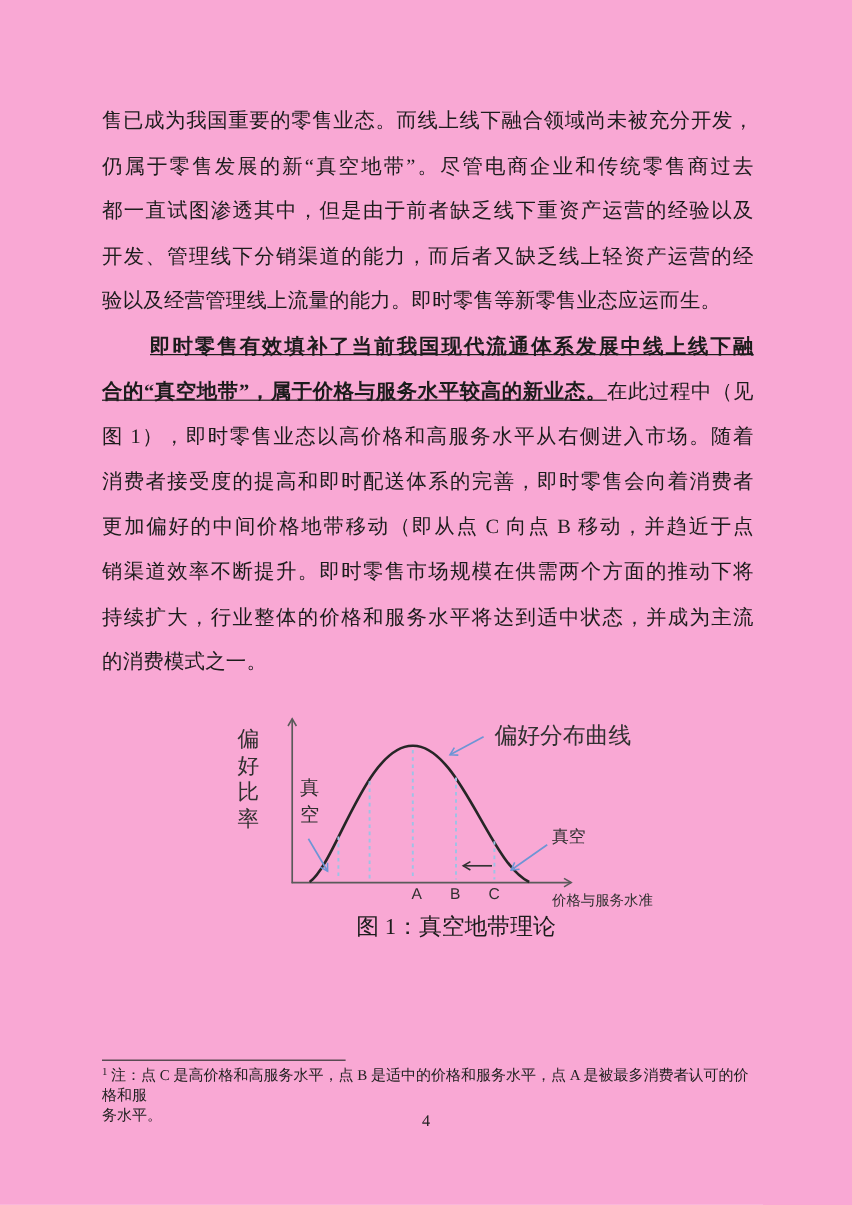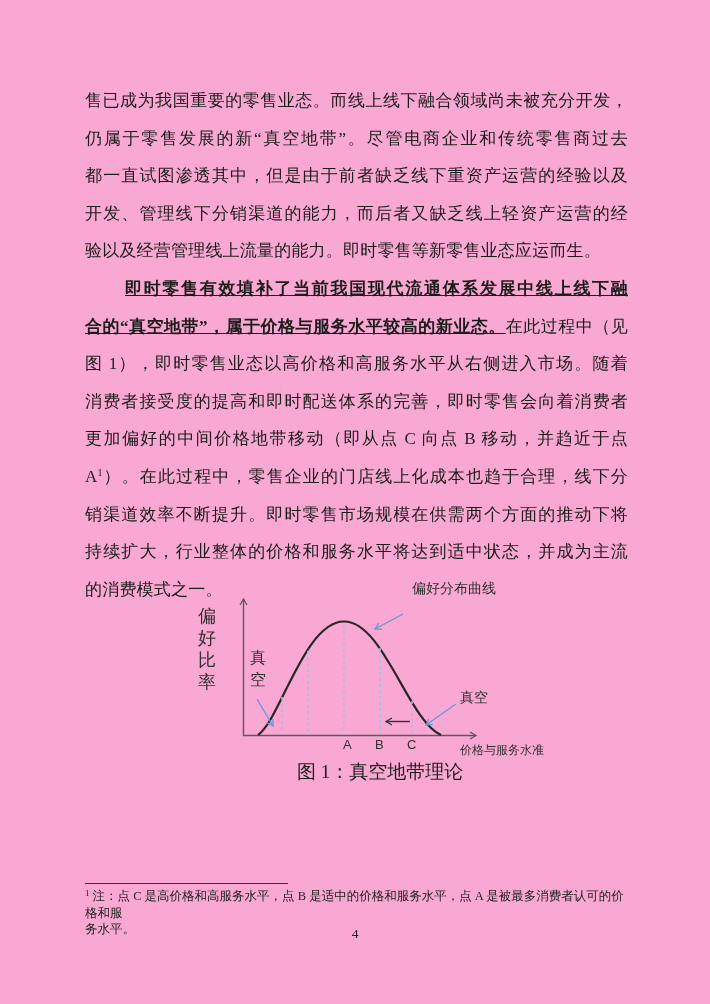--- a/index.html
+++ b/index.html
@@ -24,21 +24,21 @@
 
   
   .figsvg { position:absolute; left:0; top:560px; width:710px; height:240px; pointer-events:none; }
   .figlabel {
     position:absolute; font-family:"Liberation Sans","DejaVu Sans",sans-serif;
     color:#303030; white-space:nowrap;
   }
   .vstack { word-break:break-all; white-space:normal; }
   .ylab   { left:198px; top:605px; width:16px; font-size:18px; line-height:22px; }
   .vacl   { left:250px; top:647px; width:17px; font-size:16px; line-height:22px; }
-  .curvelab { left:412px; top:580px; font-size:14px; }
+  .curvelab { left:412px; top:600px; font-size:19px; }
   .vacr   { left:460px; top:689px; font-size:14px; }
   .ptA    { left:343px; top:737px; font-size:13px; }
   .ptB    { left:375px; top:737px; font-size:13px; }
   .ptC    { left:407px; top:737px; font-size:13px; }
   .xlab   { left:460px; top:742px; font-size:12px; }
   .caption {
     position:absolute; left:220px; top:759px; width:320px;
     text-align:center; font-size:19px; color:#1c1c1c;
   }
 
@@ -61,21 +61,20 @@
       <div class="bodyline"><span>售已成为我国重要的零售业态。而线上线下融合领域尚未被充分开发，</span></div>
       <div class="bodyline"><span>仍属于零售发展的新“真空地带”。尽管电商企业和传统零售商过去</span></div>
       <div class="bodyline"><span>都一直试图渗透其中，但是由于前者缺乏线下重资产运营的经验以及</span></div>
       <div class="bodyline"><span>开发、管理线下分销渠道的能力，而后者又缺乏线上轻资产运营的经</span></div>
       <div class="bodyline last"><span>验以及经营管理线上流量的能力。即时零售等新零售业态应运而生。</span></div>
       <div class="bodyline indent"><span class="b">即时零售有效填补了当前我国现代流通体系发展中线上线下融</span></div>
       <div class="bodyline"><span class="b">合的“真空地带”，属于价格与服务水平较高的新业态。</span><span>在此过程中（见</span></div>
       <div class="bodyline"><span>图 1），即时零售业态以高价格和高服务水平从右侧进入市场。随着</span></div>
       <div class="bodyline"><span>消费者接受度的提高和即时配送体系的完善，即时零售会向着消费者</span></div>
       <div class="bodyline"><span>更加偏好的中间价格地带移动（即从点 C 向点 B 移动，并趋近于点</span></div>
-      <div class="bodyline"><span>A</span><sup>1</sup><span>）。在此过程中，零售企业的门店线上化成本也趋于合理，线下分</span></div>
       <div class="bodyline"><span>销渠道效率不断提升。即时零售市场规模在供需两个方面的推动下将</span></div>
       <div class="bodyline"><span>持续扩大，行业整体的价格和服务水平将达到适中状态，并成为主流</span></div>
       <div class="bodyline last"><span>的消费模式之一。</span></div>
     </div>
 
   <svg class="figsvg" viewBox="0 560 710 240">
     <defs>
       <marker id="vGray" markerUnits="userSpaceOnUse" markerWidth="12" markerHeight="12" refX="8" refY="5" orient="auto">
         <path d="M2,1.5 L8,5 L2,8.5" fill="none" stroke="#5a5a5a" stroke-width="1.3"></path>
       </marker>

